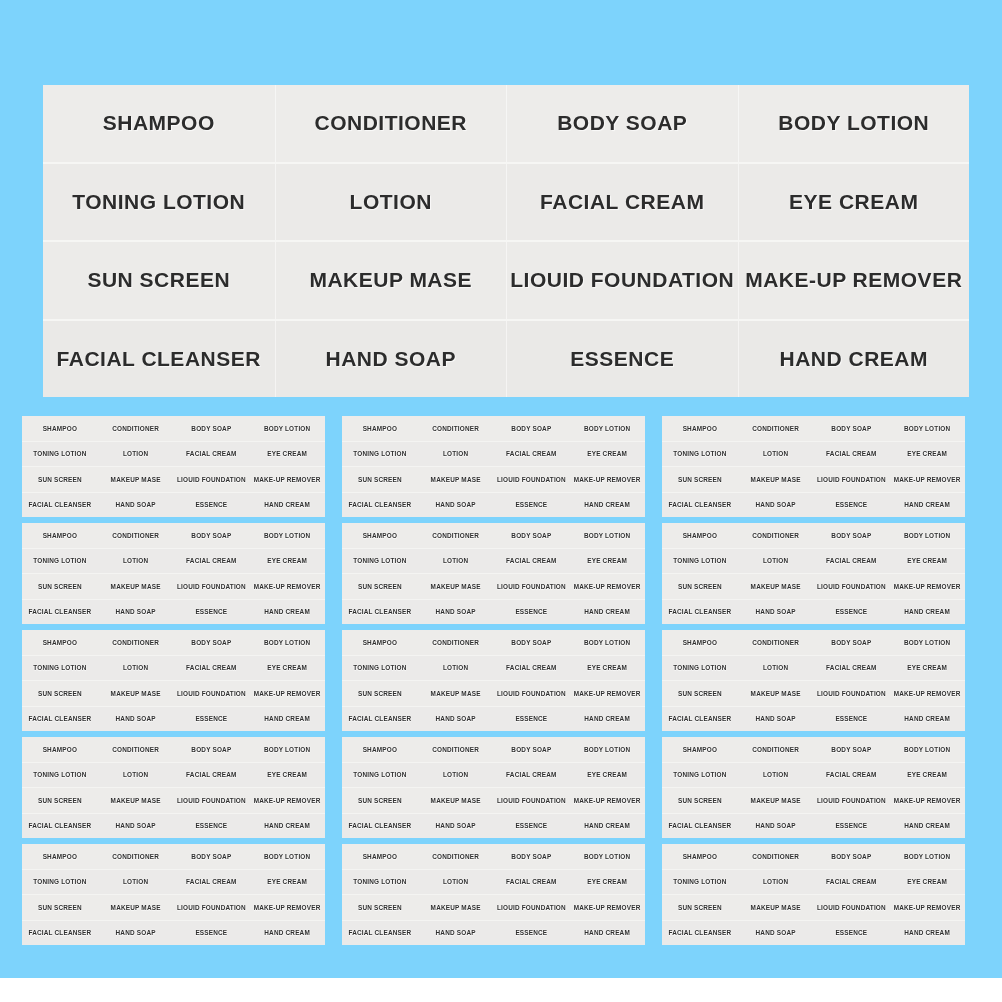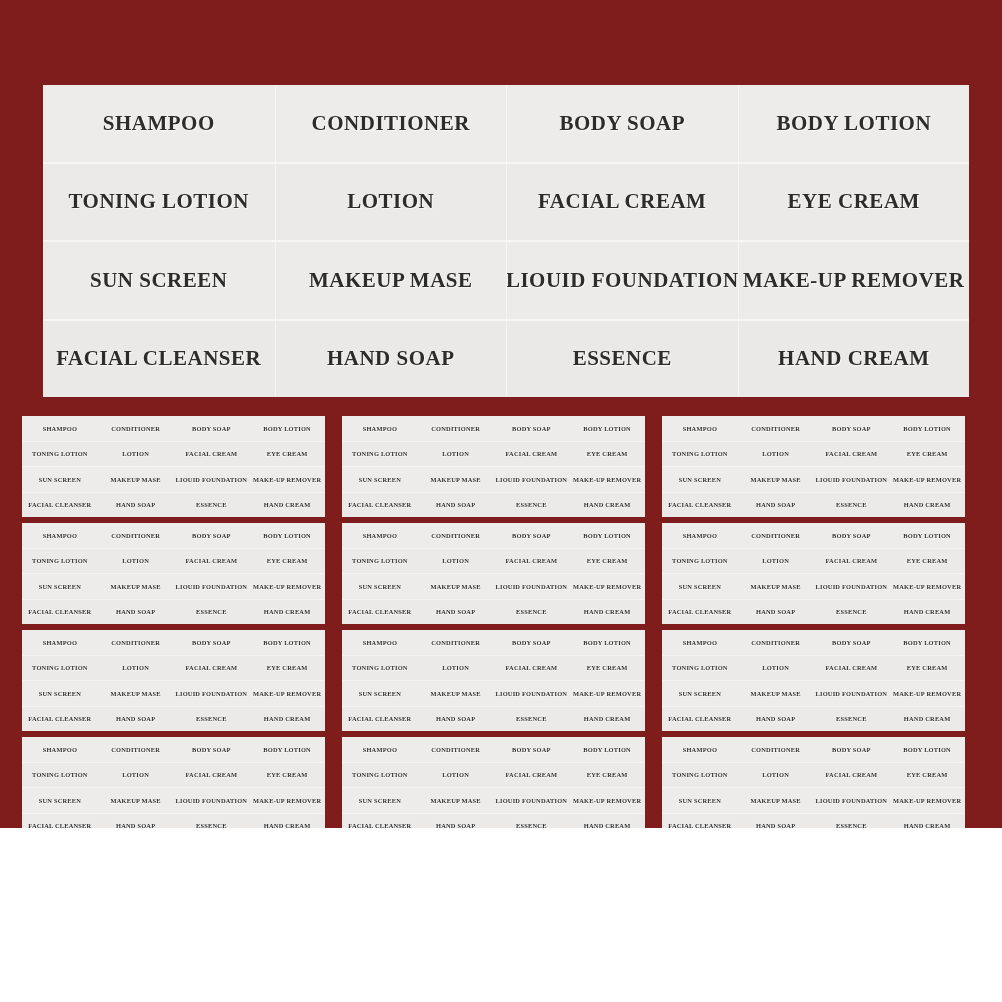--- a/index.html
+++ b/index.html
@@ -4,24 +4,23 @@
 <style>
   html, body {
     margin: 0;
     padding: 0;
     background: #ffffff;
     font-family: "Liberation Sans", sans-serif;
   }
   .page {
     position: relative;
     width: 1002px;
-    height: 828px;
-    background: #7f1d1d;
+    height: 978px;
+    background: #7dd3fc;
     overflow: hidden;
-    font-family: Liberation Serif, serif;
   }
 
   
   .big-sheet {
     position: absolute;
     left: 43px;
     top: 85px;
     width: 926px;
     height: 312px;
     display: flex;

